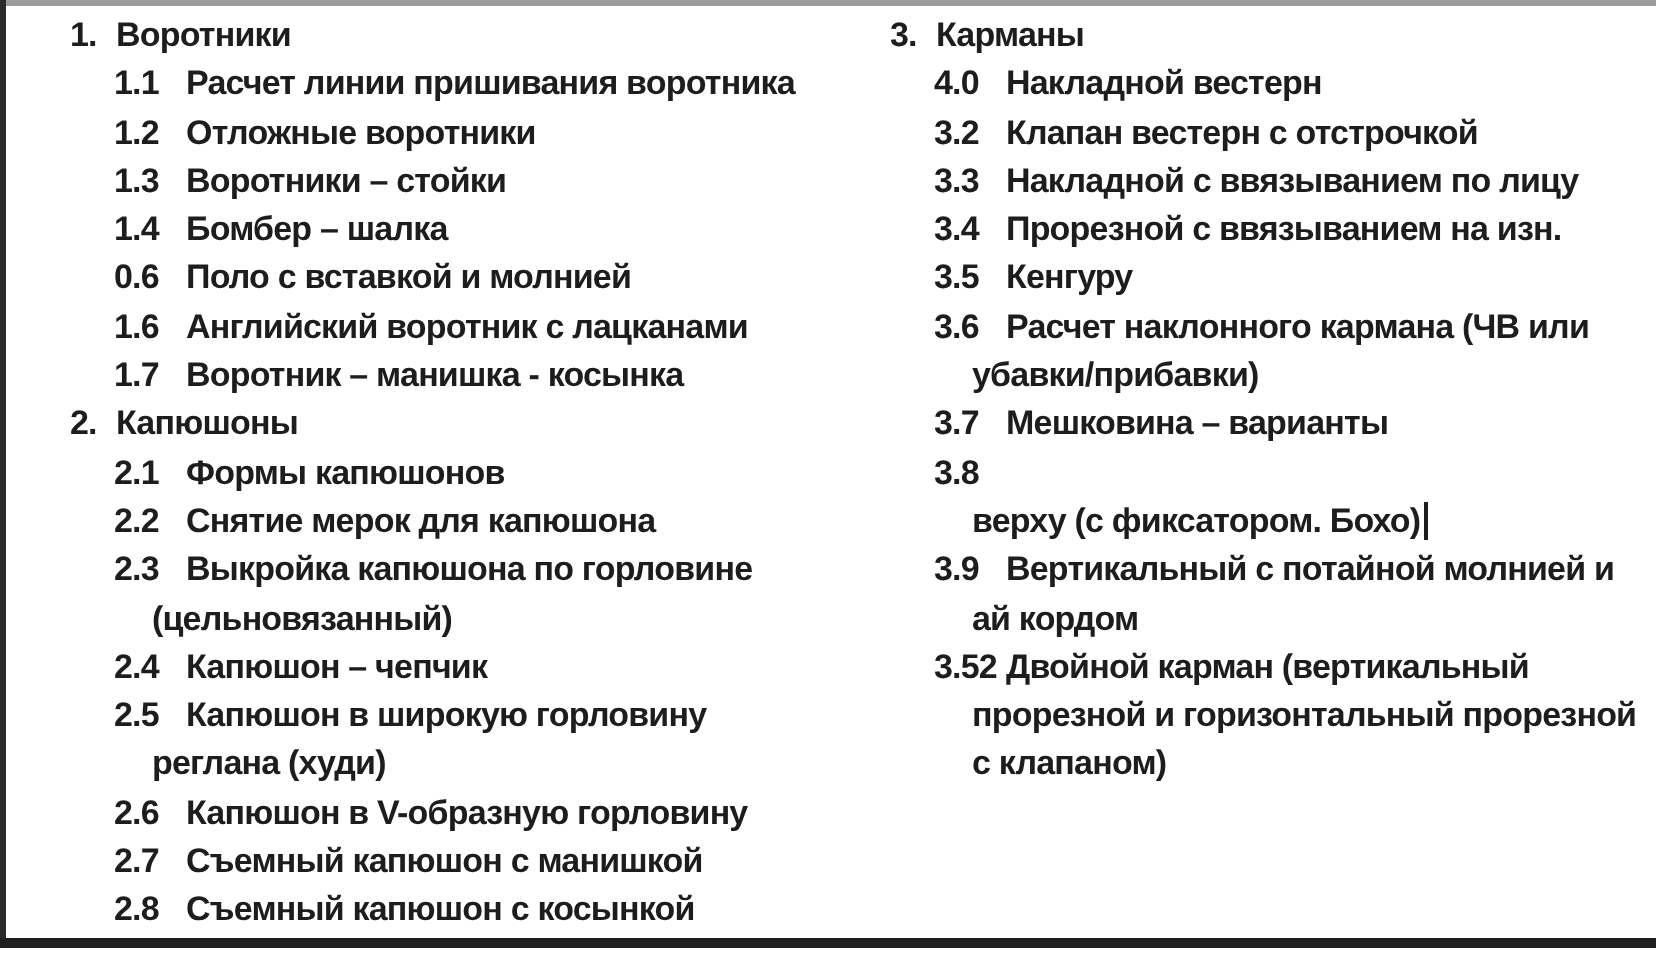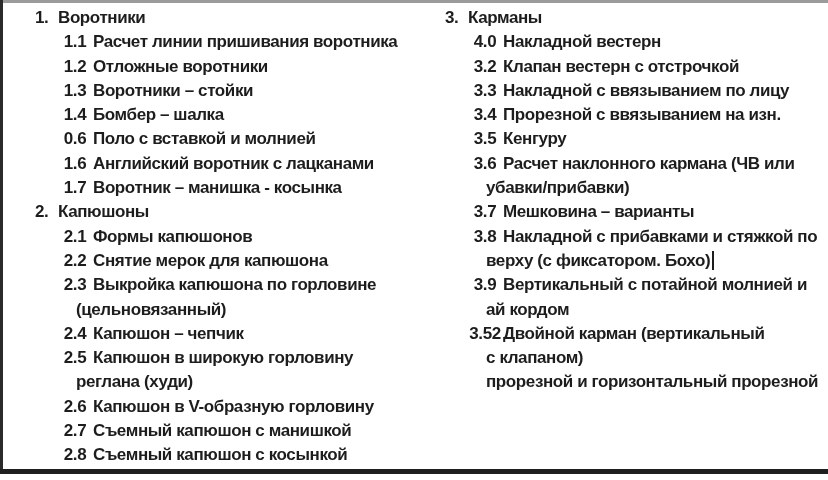--- a/index.html
+++ b/index.html
@@ -19,21 +19,21 @@
   .border-bottom { position: absolute; left: 0; right: 0; top: 469px; height: 5px; background: #1f1f1f; }
 
   .col { position: absolute; top: 6px; }
   .col-left  { left: 35px;  width: 400px; }
   .col-right { left: 445px; width: 383px; }
 
   .line { line-height: 24.3px; white-space: nowrap; }
   .sec-line  { display: flex; }
   .sec-num   { width: 23px; flex: none; }
   .item-line { display: flex; padding-left: 22px; }
-  .item-num  { width: 36px; flex: none; text-align: center; }
+  .item-num  { width: 36px; flex: none; }
   .cont-line { padding-left: 41px; }
 
   .cursor {
     display: inline-block;
     width: 2px; height: 19px;
     background: #1d1d1d;
     vertical-align: text-bottom;
     margin-left: 2px;
   }
 </style>
@@ -146,28 +146,27 @@
         <span class="item-num">3.6</span>
         <span>Расчет наклонного кармана (ЧВ или</span>
       </div>
       <div class="line cont-line"><span>убавки/прибавки)</span></div>
       <div class="line item-line">
         <span class="item-num">3.7</span>
         <span>Мешковина – варианты</span>
       </div>
       <div class="line item-line">
         <span class="item-num">3.8</span>
-        <span>Накладной с прибавками и стяжкой по</span>
       </div>
       <div class="line cont-line"><span>верху (с фиксатором. Бохо)</span><span class="cursor"></span></div>
       <div class="line item-line">
         <span class="item-num">3.9</span>
         <span>Вертикальный с потайной молнией и</span>
       </div>
       <div class="line cont-line"><span>ай кордом</span></div>
       <div class="line item-line">
         <span class="item-num">3.52</span>
         <span>Двойной карман (вертикальный</span>
       </div>
+      <div class="line cont-line"><span>прорезной и горизонтальный прорезной</span></div>
       <div class="line cont-line"><span>с клапаном)</span></div>
-      <div class="line cont-line"><span>прорезной и горизонтальный прорезной</span></div>
     </div>
 </div>
 
 </body></html>

